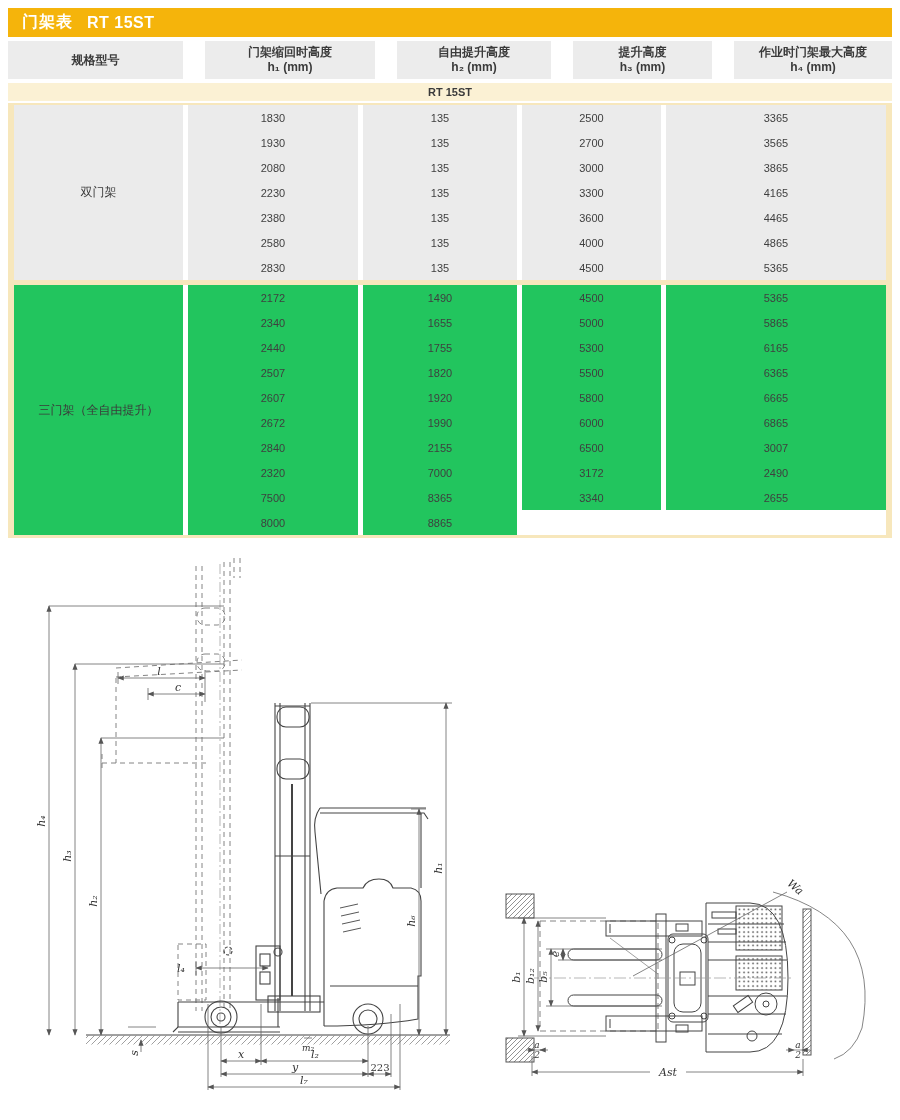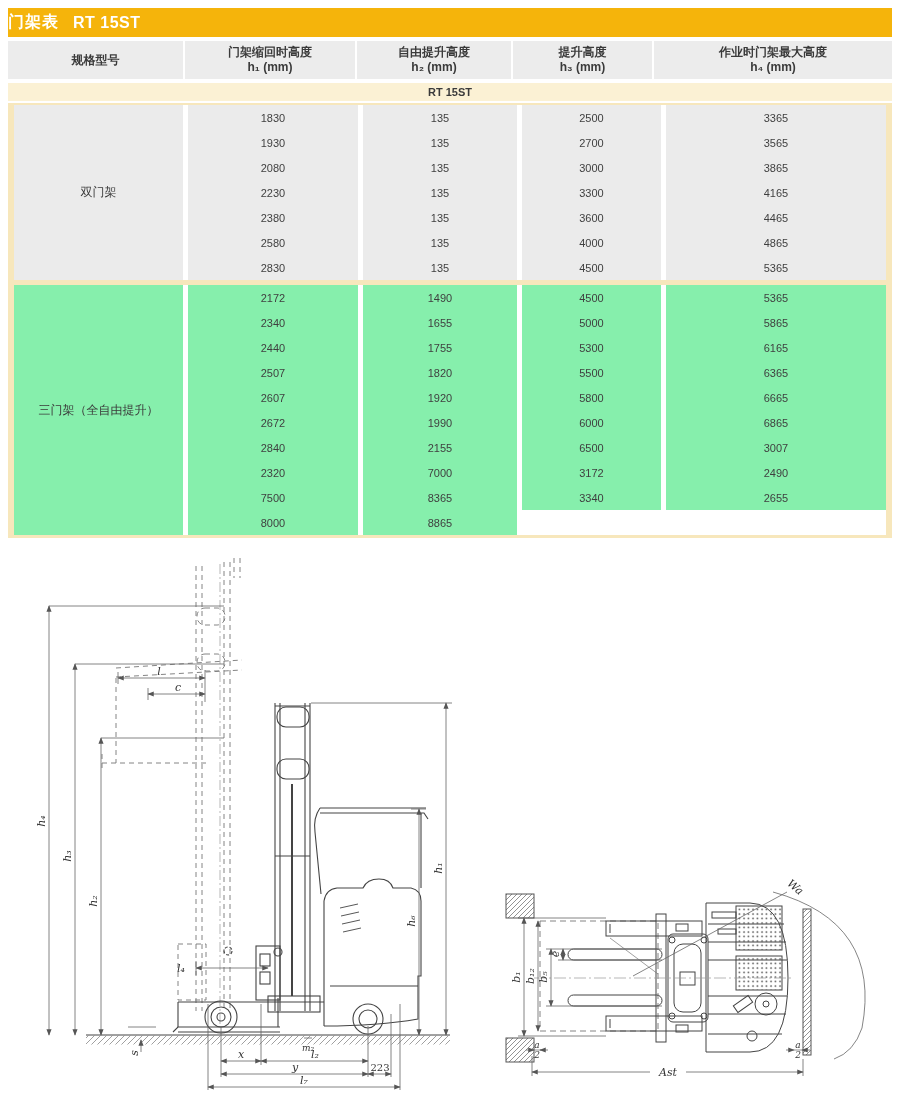--- a/index.html
+++ b/index.html
@@ -1,36 +1,36 @@
 <!DOCTYPE html>
 <html><head>
 <meta charset="utf-8">
 <style>
   html,body{margin:0;padding:0;background:#fff;}
   .sheet{position:relative;width:900px;height:1120px;background:#fff;overflow:hidden;
          font-family:"Liberation Sans","DejaVu Sans",sans-serif;color:#3a3a3a;}
   .titlebar{position:absolute;left:8px;top:8px;width:884px;height:29px;background:#F5B40B;
-            display:flex;align-items:center;box-sizing:border-box;}
+            display:flex;align-items:center;padding-left:14px;box-sizing:border-box;}
   .titlebar .t1{color:#fff;font-size:16px;font-weight:bold;letter-spacing:1px;}
   .titlebar .t2{color:#fff;font-size:16px;font-weight:800;margin-left:14px;letter-spacing:.5px;}
   .thead{position:absolute;left:8px;top:41px;width:884px;display:grid;
-         grid-template-columns:175px 170px 154px 139px 1fr;column-gap:2px;}
+         grid-template-columns:175px 170px 154px 139px 1fr;column-gap:22px;}
   .hcell{background:#ECECEC;height:38px;display:flex;flex-direction:column;align-items:center;
          justify-content:center;font-size:12px;font-weight:bold;line-height:15px;color:#3a3a3a;}
   .modelband{position:absolute;left:8px;top:83px;width:884px;height:18px;background:#FBF1D4;
              display:flex;align-items:center;justify-content:center;font-size:11px;font-weight:bold;}
   .tbody{position:absolute;left:8px;top:103px;width:884px;background:#F7E7BC;
          padding:2px 6px 3px 6px;box-sizing:border-box;}
   .section{display:grid;grid-template-columns:169px 170px 154px 139px 1fr;column-gap:5px;
            grid-auto-rows:25px;background:#fff;}
   .section .label-cell{display:flex;align-items:center;justify-content:center;
            font-size:12px;color:#3a3a3a;}
   .section .cell{display:flex;align-items:center;justify-content:center;font-size:11px;color:#3f3f3f;}
   .sec-gray .cell,.sec-gray .label-cell{background:#EBEBEB;}
-  .sec-cream .cell,.sec-cream .label-cell{background:#86efac;}
+  .sec-cream .cell,.sec-cream .label-cell{background:#22c55e;}
   .sec-spacer{height:5px;background:#F7E7BC;}
   .drawing{position:absolute;}
   svg text{font-family:"DejaVu Serif","Liberation Serif",serif;fill:#333;}
   .dimtxt{font-size:11px;font-style:italic;}
   .dimtxt-sm{font-size:9px;font-style:italic;}
   .numtxt{font-size:10px;}
 </style>
 </head>
 <body>
 

